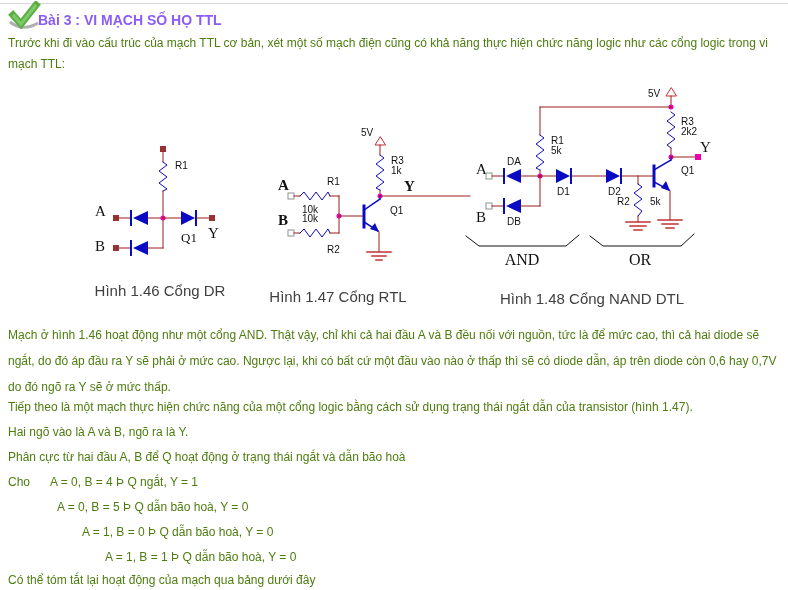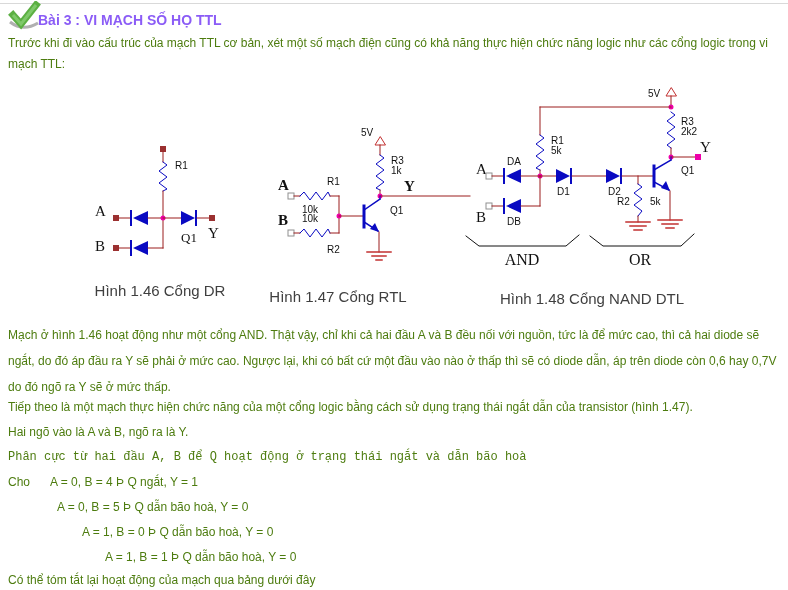--- a/index.html
+++ b/index.html
@@ -193,20 +193,20 @@
     <text x="522" y="180" text-anchor="middle" class="gate">AND</text>
     <text x="640" y="180" text-anchor="middle" class="gate">OR</text>
 
     <text x="592" y="219" text-anchor="middle" class="cap">Hình 1.48 Cổng NAND DTL</text>
   </g>
 </svg>
 
 <div class="txt p146">Mạch ở hình 1.46  hoạt động như một cổng AND. Thật vậy, chỉ khi cả hai đầu A và B đều nối với nguồn, tức là để mức cao, thì cả hai diode sẽ ngắt, do đó áp đầu ra Y sẽ phải ở mức cao. Ngược lại, khi có bất cứ một đầu vào nào ở thấp thì sẽ có diode dẫn, áp trên diode còn 0,6 hay 0,7V do đó ngõ ra Y sẽ ở mức thấp.</div>
 <div class="txt oneline" style="left:8px;top:394px;">Tiếp theo là một mạch thực hiện chức năng của một cổng logic bằng cách sử dụng trạng thái ngắt dẫn của transistor (hình 1.47).</div>
 <div class="txt oneline" style="left:8px;top:419px;">Hai ngõ vào là A và B, ngõ ra là Y.</div>
-<div class="txt oneline" style="left:8px;top:444px;font-family:Liberation Mono, monospace;">Phân cực từ hai đầu A, B để Q hoạt động ở trạng thái ngắt và dẫn bão hoà</div>
+<div class="txt oneline" style="left:8px;top:444px;">Phân cực từ hai đầu A, B để Q hoạt động ở trạng thái ngắt và dẫn bão hoà</div>
 <div class="txt oneline" style="left:8px;top:469px;">
   <span>Cho</span><span style="display:inline-block;width:20px;"></span><span>A = 0, B = 4 Þ Q ngắt, Y = 1</span>
 </div>
 <div class="txt oneline" style="left:57px;top:494px;">A = 0, B = 5 Þ Q dẫn bão hoà, Y = 0</div>
 <div class="txt oneline" style="left:57px;top:519px;margin-left:25px;">A = 1, B = 0 Þ Q dẫn bão hoà, Y = 0</div>
 <div class="txt oneline" style="left:57px;top:544px;margin-left:48px;">A = 1, B = 1 Þ Q dẫn bão hoà, Y = 0</div>
 <div class="txt oneline" style="left:8px;top:567px;">Có thể tóm tắt lại hoạt động của mạch qua bảng dưới đây</div>
 
 </body></html>

